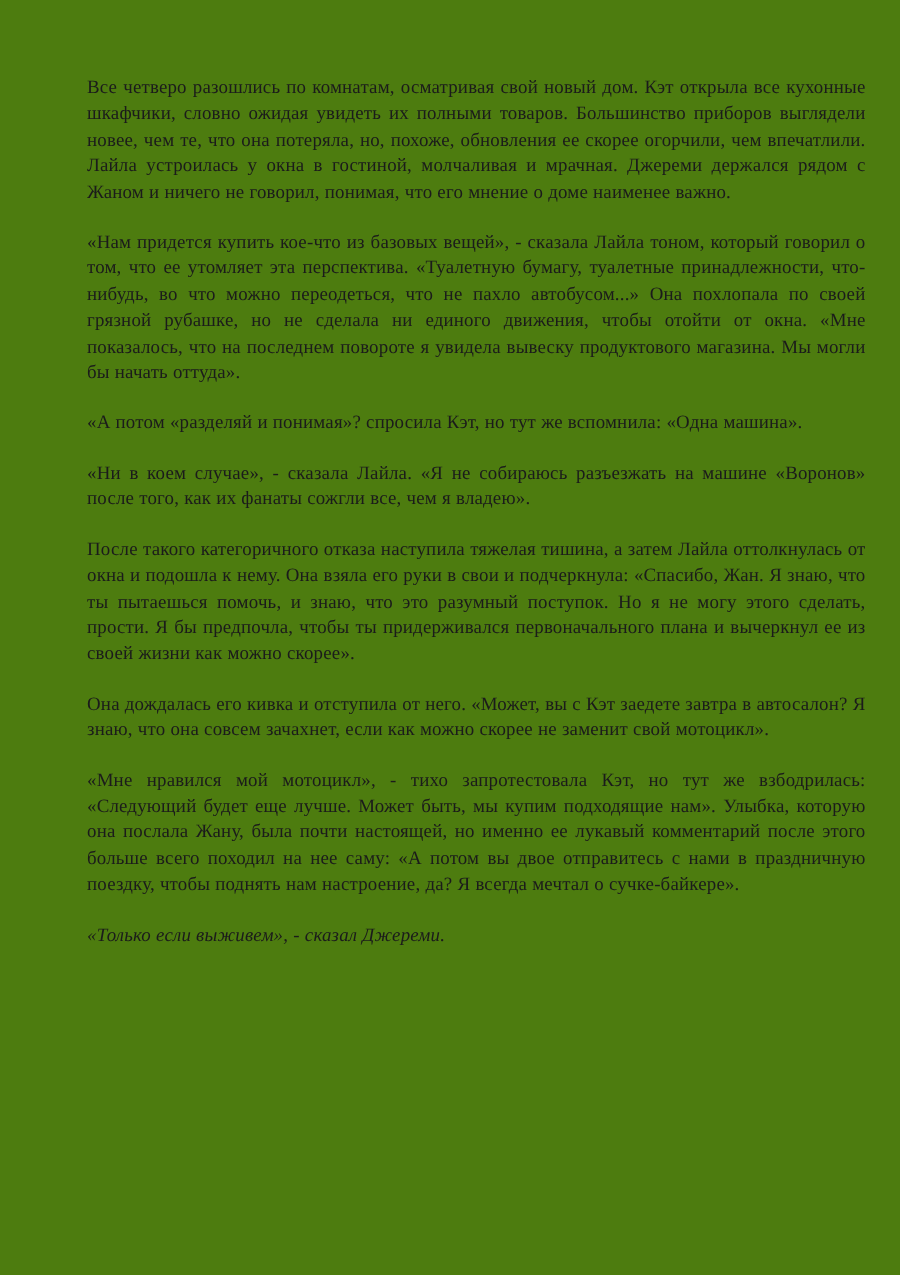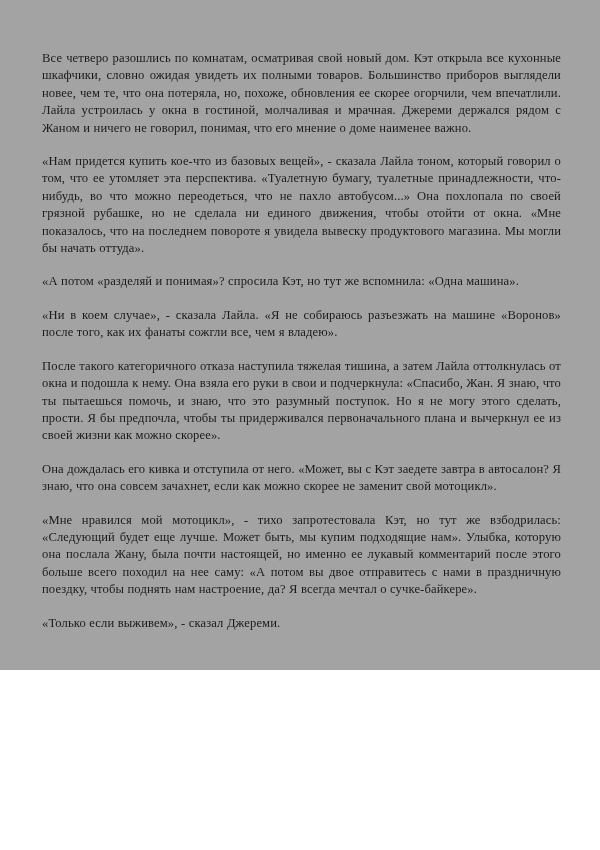--- a/index.html
+++ b/index.html
@@ -9,43 +9,44 @@
     background: #ffffff;
   }
   body {
     width: 600px;
     height: 850px;
     overflow: hidden;
     font-family: "Liberation Serif", "DejaVu Serif", serif;
   }
   .page {
     width: 600px;
-    height: 670px;
-    background: #a3a3a3;
+    height: 850px;
+    background: #4d7c0f;
     box-sizing: border-box;
-    padding: 50px 40px 0 42px;
+    padding: 50px 40px 0 58px;
     position: relative;
   }
   .doc-body {
     width: 519px;
   }
   .para {
     margin: 0 0 16px 0;
     font-size: 12.6px;
     line-height: 17.4px;
     color: #1b1b1b;
     text-align: justify;
     text-justify: inter-word;
     hyphens: none;
     -webkit-hyphens: none;
     letter-spacing: 0.01em;
     word-spacing: 0.01em;
   }
   .para:last-child {
     margin-bottom: 16px;
+    font-style: italic;
   }
 </style>
 </head>
 <body>
 
 <div class="page">
   <div class="doc-body">
     <p class="para">Все четверо разошлись по комнатам, осматривая свой новый дом. Кэт открыла все кухонные шкафчики, словно ожидая увидеть их полными товаров. Большинство приборов выглядели новее, чем те, что она потеряла, но, похоже, обновления ее скорее огорчили, чем впечатлили. Лайла устроилась у окна в гостиной, молчаливая и мрачная. Джереми держался рядом с Жаном и ничего не говорил, понимая, что его мнение о доме наименее важно.</p>
     <p class="para">«Нам придется купить кое-что из базовых вещей», - сказала Лайла тоном, который говорил о том, что ее утомляет эта перспектива. «Туалетную бумагу, туалетные принадлежности, что-нибудь, во что можно переодеться, что не пахло автобусом...» Она похлопала по своей грязной рубашке, но не сделала ни единого движения, чтобы отойти от окна. «Мне показалось, что на последнем повороте я увидела вывеску продуктового магазина. Мы могли бы начать оттуда».</p>
     <p class="para">«А потом «разделяй и понимая»? спросила Кэт, но тут же вспомнила: «Одна машина».</p>

